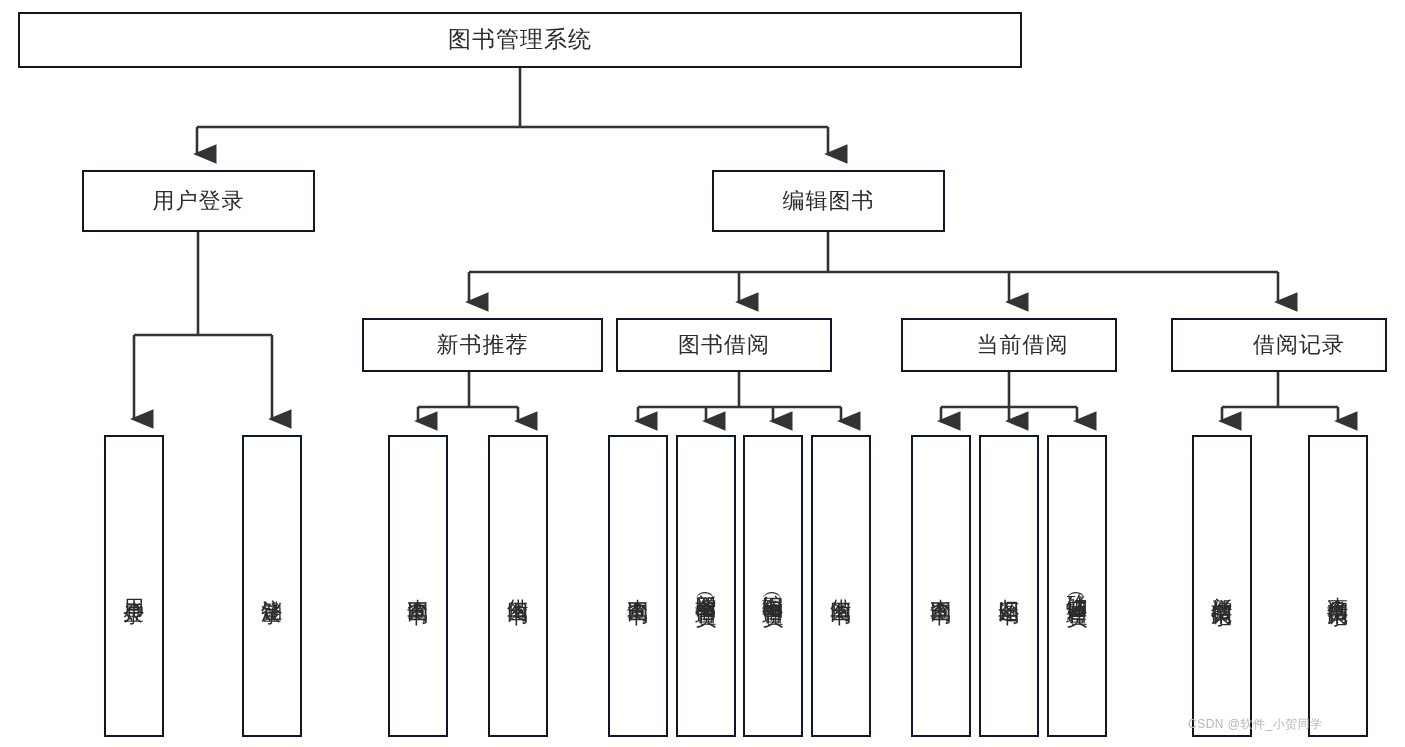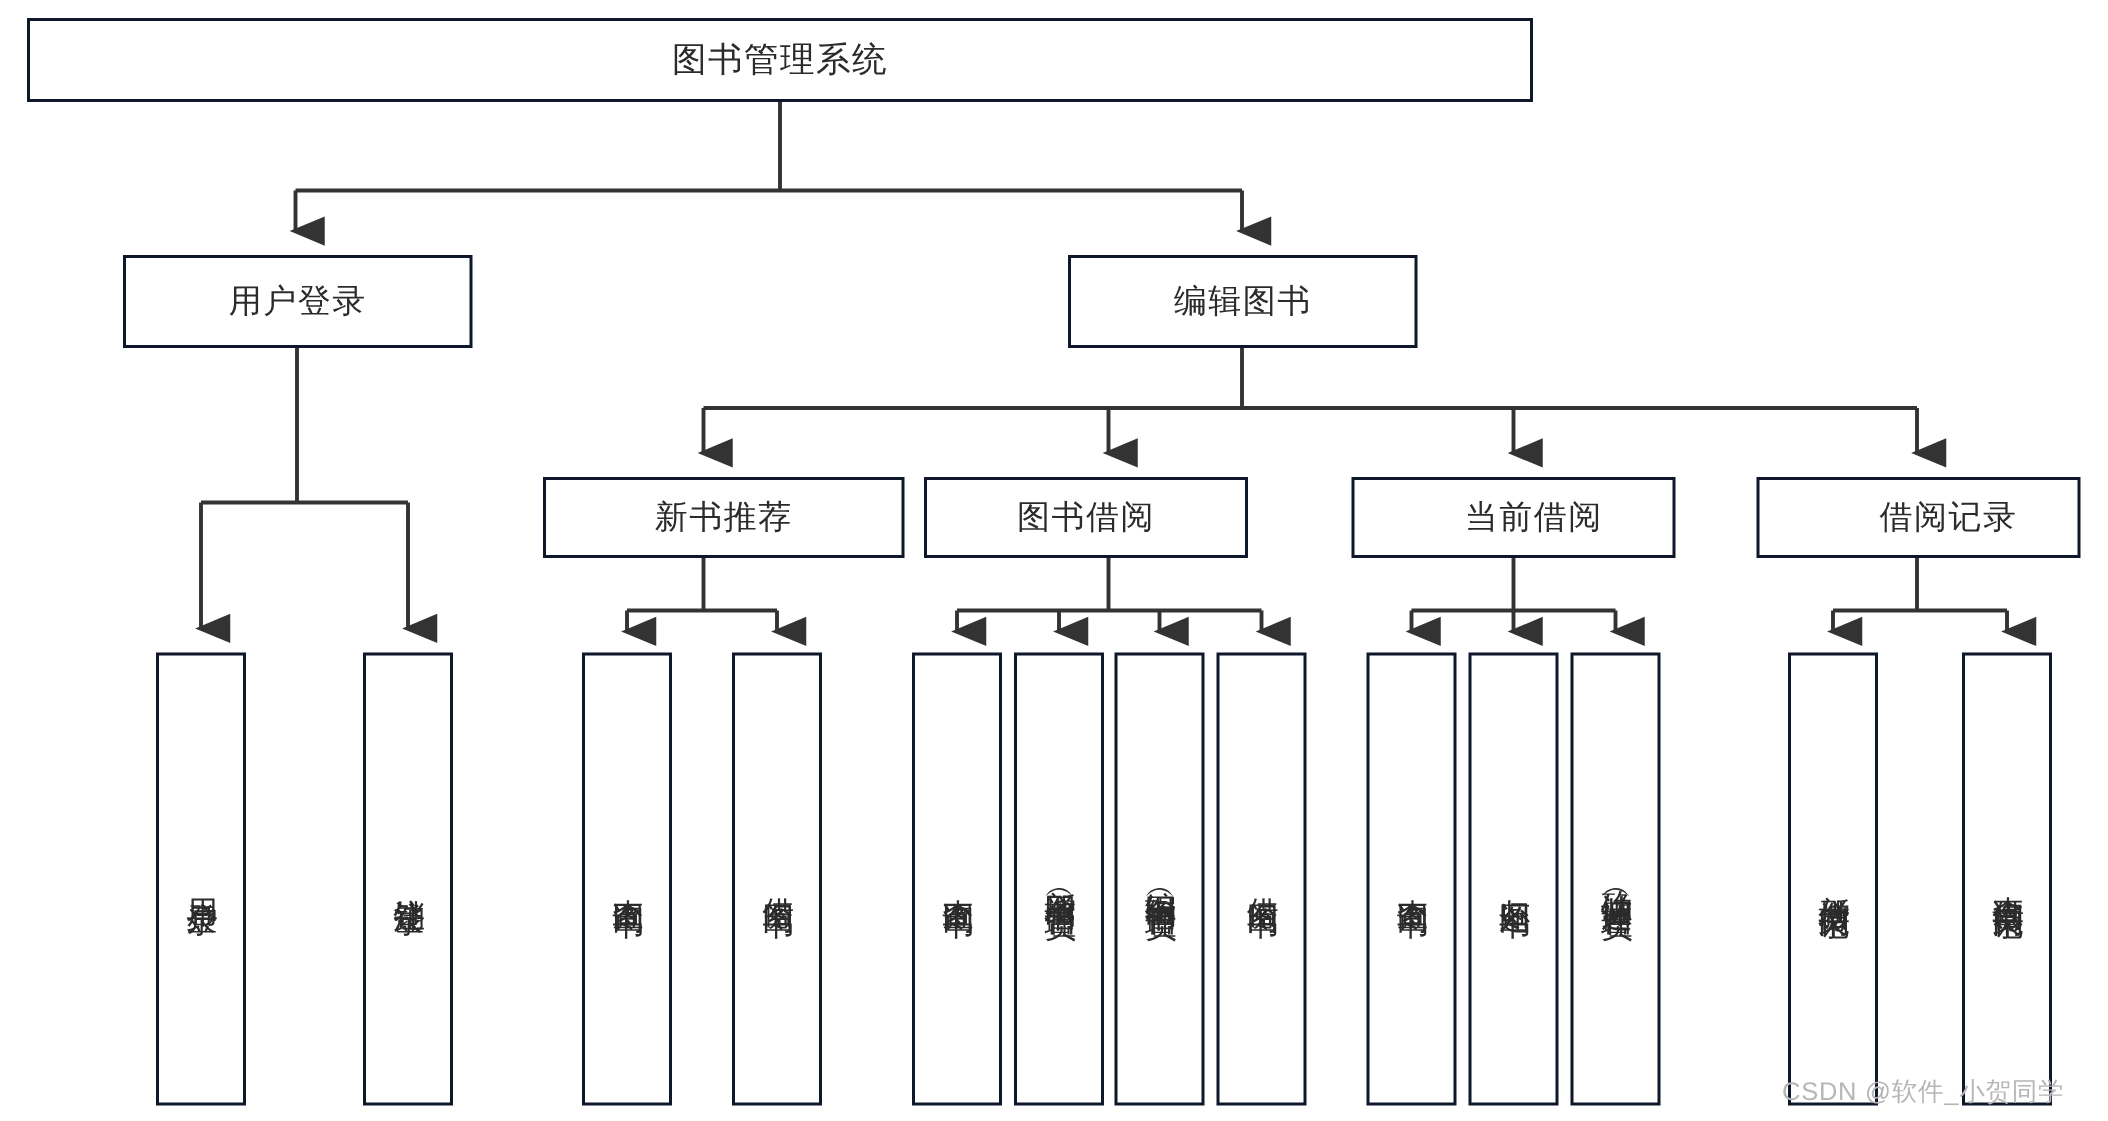--- a/index.html
+++ b/index.html
@@ -52,21 +52,21 @@
     text-orientation: upright;
     font-size: 21px;
     line-height: 1.32;
     letter-spacing: 2px;
     text-align: center;
     white-space: normal;
     max-height: 100%;
   }
   .watermark {
     position: absolute;
-    font-size: 17px;
+    font-size: 12px;
     color: #b6b6b6;
     letter-spacing: 0.5px;
     white-space: nowrap;
     user-select: none;
   }
 </style>
 </head>
 <body>
 
 <div id="diagram-root">

